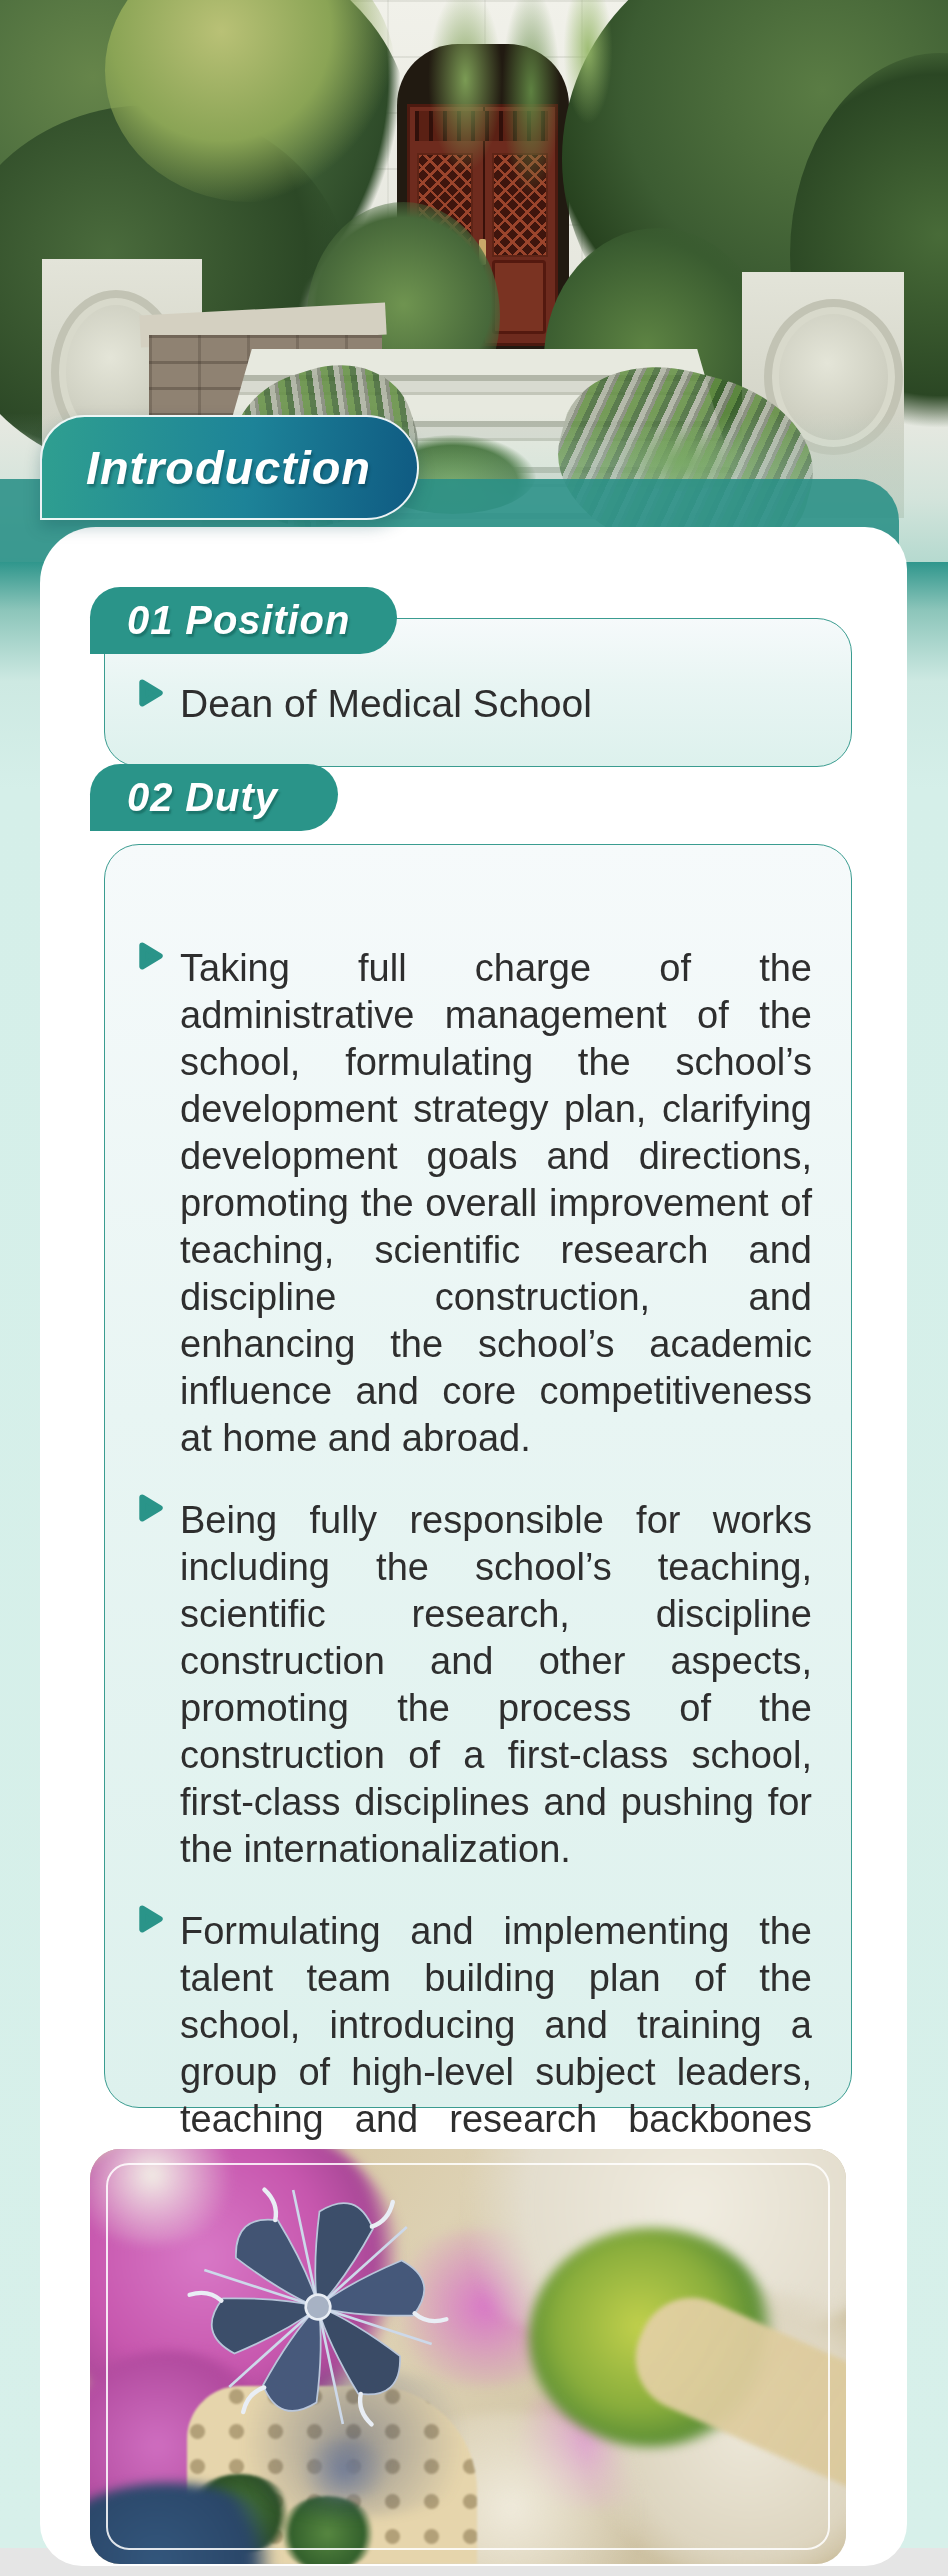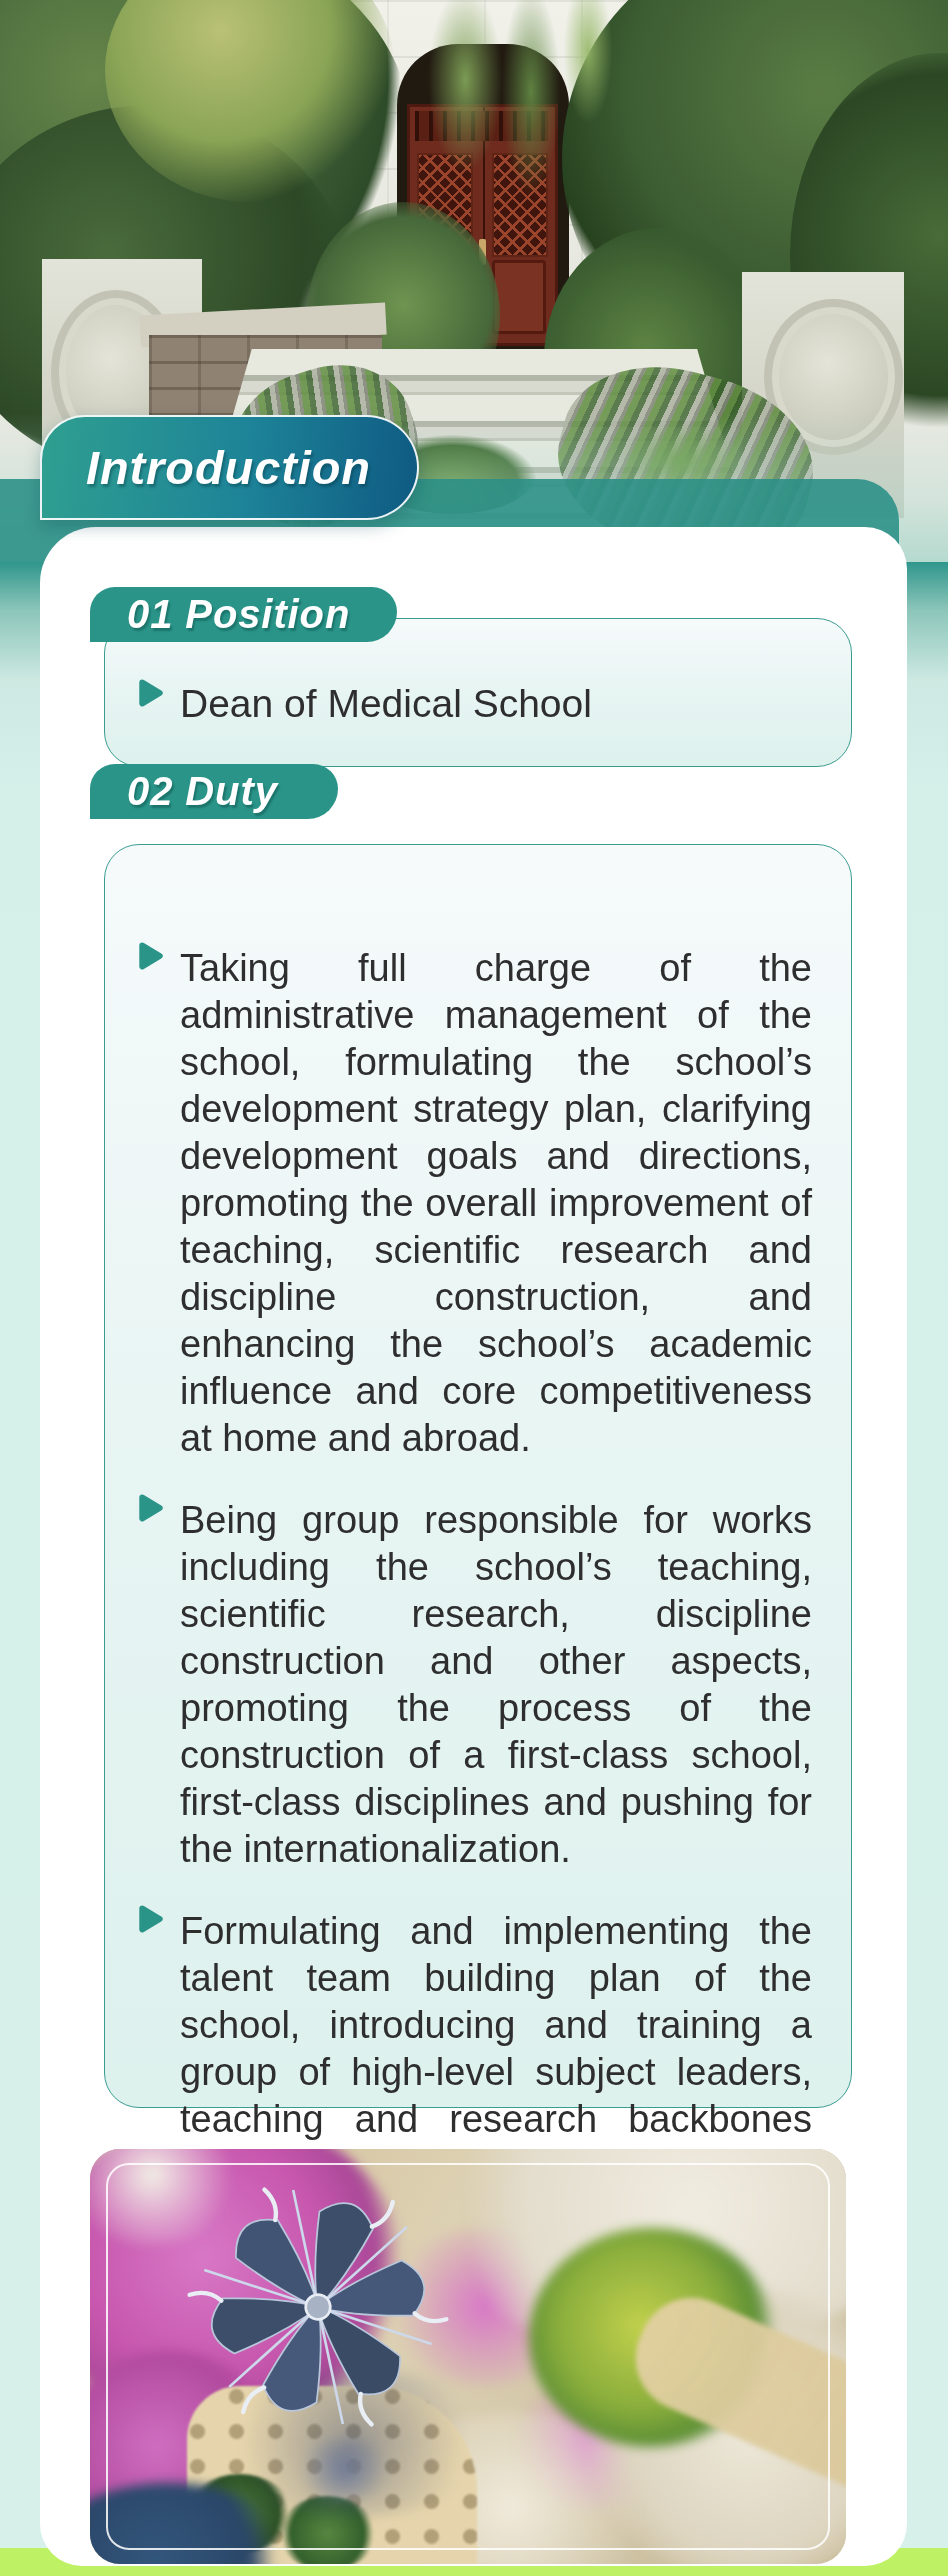--- a/index.html
+++ b/index.html
@@ -1,16 +1,16 @@
 <!DOCTYPE html>
 <html lang="en" style="font-size:14px"><head>
 <meta charset="utf-8">
 <style>
   html,body{margin:0;padding:0;background:#ffffff;}
-  #page{position:relative;width:948px;height:2576px;overflow:hidden;background:#bef264;
+  #page{position:relative;width:948px;height:2576px;overflow:hidden;background:#e5e5e5;
         font-family:"Liberation Sans", sans-serif;}
 
   
   .hero{position:absolute;left:0;top:0;width:948px;height:566px;overflow:hidden;background:#e8e9e1;}
   .hero .wall{position:absolute;left:290px;top:0;width:386px;height:474px;
     background:linear-gradient(180deg,#f1f1ea 0%,#e6e7de 60%,#dcdfd4 100%);}
   .hero .wall:after{content:"";position:absolute;inset:0;
     background:repeating-linear-gradient(180deg,rgba(120,125,110,.14) 0 1.8px,transparent 1.8px 56px),
                repeating-linear-gradient(90deg,rgba(120,125,110,.10) 0 1.8px,transparent 1.8px 97px);}
   .door-opening{position:absolute;left:397px;top:44px;width:172px;height:307px;background:#211a11;
@@ -58,21 +58,21 @@
 
   
   .intro-banner{position:absolute;left:40px;top:415px;width:379px;height:105px;box-sizing:border-box;
     background:linear-gradient(96deg,#2f9f90 0%,#1d8398 55%,#0f5a82 100%);
     border:2.6px solid rgba(255,255,255,.92);border-radius:46px 54px 54px 0;
     box-shadow:0 7px 16px rgba(10,70,80,.28);display:flex;align-items:center;z-index:6;}
   .intro-banner span{color:#ffffff;font-size:47px;font-weight:700;font-style:italic;letter-spacing:0.9px;
     padding-left:44px;text-shadow:1.8px 2.6px 2.6px rgba(0,50,60,.38);}
 
   
-  .sec-tab{position:absolute;left:90px;height:55px;background:#2a9489;border-radius:32px 32px 39px 0;
+  .sec-tab{position:absolute;left:90px;height:67px;background:#2a9489;border-radius:32px 32px 39px 0;
     display:flex;align-items:center;z-index:4;}
   .sec-tab span{color:#ffffff;font-size:40px;font-weight:700;font-style:italic;padding-left:37px;padding-right:39px;
     text-shadow:1.8px 2.6px 1.8px rgba(0,60,55,.35);letter-spacing:0.9px;}
   #tab-position{top:587px;width:307px;}
   #tab-duty{top:764px;width:248px;}
 
   
   .sec-card{position:absolute;left:104px;width:748px;box-sizing:border-box;border:1.8px solid #3a9c90;
     border-radius:35px;background:linear-gradient(180deg,#f6fafb 0%,#e8f5f3 45%,#ddf1ed 100%);z-index:3;}
   #card-position{top:618px;height:149px;padding:51px 39px 17.6px 33px;}
@@ -169,21 +169,21 @@
           </svg>
       </span>
       <p class="bullet-text">Taking full charge of the administrative management of the school, formulating the school’s development strategy plan, clarifying development goals and directions, promoting the overall improvement of teaching, scientific research and discipline construction, and enhancing the school’s academic influence and core competitiveness at home and abroad.</p>
     </div>
     <div class="bullet-row">
       <span class="bullet-icon">
         <svg width="26" height="30" viewBox="0 0 30 34">
             <path d="M5 5 L25 17 L5 29 Z" fill="#2a9489" stroke="#2a9489" stroke-width="7" stroke-linejoin="round"></path>
           </svg>
       </span>
-      <p class="bullet-text">Being group responsible for works including the school’s teaching, scientific research, discipline construction and other aspects, promoting the process of the construction of a first-class school, first-class disciplines and pushing for the internationalization.</p>
+      <p class="bullet-text">Being fully responsible for works including the school’s teaching, scientific research, discipline construction and other aspects, promoting the process of the construction of a first-class school, first-class disciplines and pushing for the internationalization.</p>
     </div>
     <div class="bullet-row">
       <span class="bullet-icon">
         <svg width="26" height="30" viewBox="0 0 30 34">
             <path d="M5 5 L25 17 L5 29 Z" fill="#2a9489" stroke="#2a9489" stroke-width="7" stroke-linejoin="round"></path>
           </svg>
       </span>
       <p class="bullet-text">Formulating and implementing the talent team building plan of the school, introducing and training a group of high-level subject leaders, teaching and research backbones and outstanding young teachers to build a teaching team with a reasonable structure and excellent quality.</p>
     </div>
   </div>

